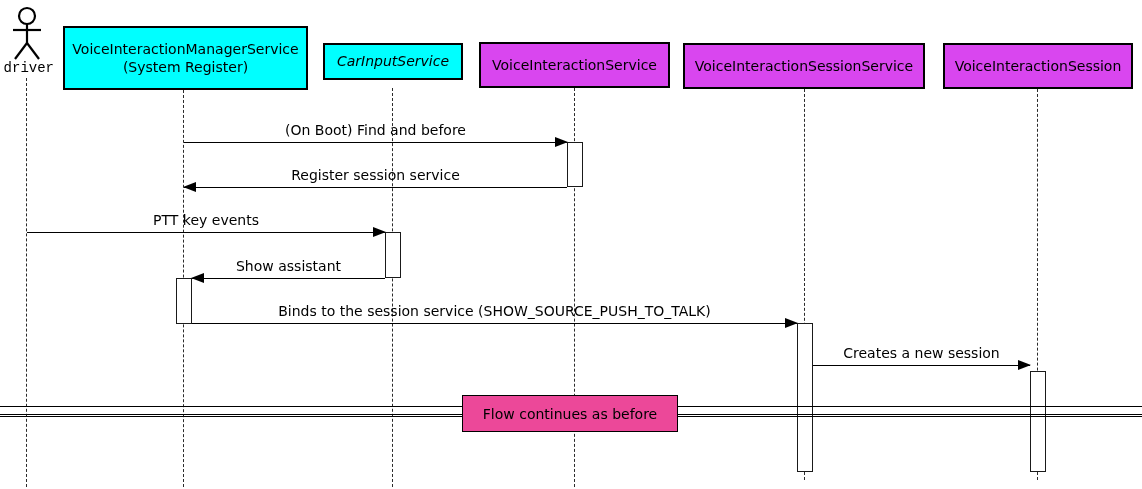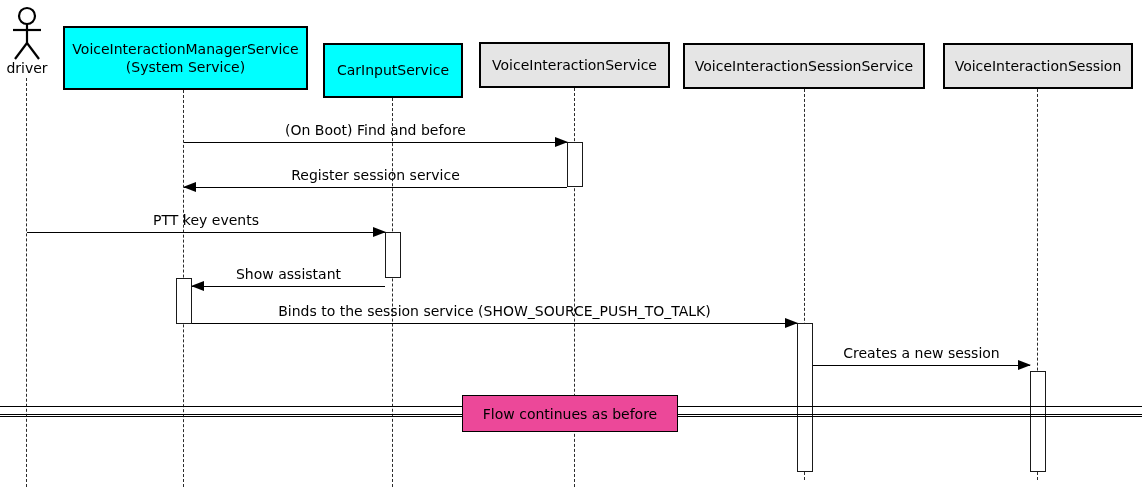--- a/index.html
+++ b/index.html
@@ -7,34 +7,34 @@
     position:relative;width:1142px;height:489px;background:#ffffff;overflow:hidden;
     font-family:"DejaVu Sans","Liberation Sans",sans-serif;font-size:14px;color:#000;
   }
   .lifeline{position:absolute;width:0;border-left:1.6px dashed #2b2b2b;z-index:1;}
   .pbox{
     position:absolute;z-index:5;border:2px solid #000;display:flex;flex-direction:column;
     align-items:center;justify-content:center;text-align:center;line-height:1.3;
     box-sizing:border-box;
   }
   .pbox.cyan{background:#00ffff;}
-  .pbox.green{background:#e5e5e5;}
+  .pbox.green{background:#d946ef;}
   .activation{position:absolute;width:16px;background:#ffffff;border:1.5px solid #1a1a1a;z-index:4;box-sizing:border-box;}
   .msg{position:absolute;height:20px;border-bottom:1.5px solid #000;z-index:5;}
   .msg .lbl{position:absolute;left:0;right:0;bottom:4px;text-align:center;white-space:nowrap;}
   .head-r{position:absolute;right:-1px;bottom:-5px;width:0;height:0;
     border-top:5px solid transparent;border-bottom:5px solid transparent;border-left:13px solid #000;}
   .head-l{position:absolute;left:-1px;bottom:-5px;width:0;height:0;
     border-top:5px solid transparent;border-bottom:5px solid transparent;border-right:13px solid #000;}
   .divider-band{position:absolute;left:0;right:0;top:406px;height:7px;
     border-top:1.5px solid #000;border-bottom:3px double #000;z-index:6;}
   .divider-box{position:absolute;left:462px;top:395px;width:216px;height:37px;background:#ec4899;
     border:1.5px solid #000;display:flex;align-items:center;justify-content:center;z-index:7;box-sizing:border-box;}
   .actor{position:absolute;left:9px;top:6px;z-index:5;}
-  .actor-label{position:absolute;left:0px;top:60px;width:54px;text-align:center;z-index:5;}
+  .actor-label{position:absolute;left:0px;top:60px;width:54px;text-align:right;z-index:5;font-family:Liberation Mono, monospace;}
 </style>
 </head>
 <body>
 
 <div class="diagram">
 
   <div class="lifeline" style="left:26px;top:78px;height:409px;"></div>
   <div class="lifeline" style="left:183px;top:90px;height:397px;"></div>
   <div class="lifeline" style="left:392px;top:88px;height:399px;"></div>
   <div class="lifeline" style="left:574px;top:88px;height:399px;"></div>
@@ -45,23 +45,23 @@
     <circle cx="18" cy="10" r="8" fill="#ffffff" stroke="#000" stroke-width="2.2"></circle>
     <line x1="18" y1="18" x2="18" y2="37" stroke="#000" stroke-width="2.2"></line>
     <line x1="4" y1="24" x2="32" y2="24" stroke="#000" stroke-width="2.2"></line>
     <line x1="18" y1="37" x2="6" y2="53" stroke="#000" stroke-width="2.2"></line>
     <line x1="18" y1="37" x2="30" y2="53" stroke="#000" stroke-width="2.2"></line>
   </svg>
   <div class="actor-label">driver</div>
 
   <div class="pbox cyan" style="left:63px;top:26px;width:245px;height:64px;">
     <span>VoiceInteractionManagerService</span>
-    <span>(System Service)</span>
+    <span>(System Register)</span>
   </div>
-  <div class="pbox cyan" style="left:323px;top:43px;width:140px;height:55px;">
+  <div class="pbox cyan" style="left:323px;top:43px;width:140px;height:37px;font-style:italic;">
     <span>CarInputService</span>
   </div>
   <div class="pbox green" style="left:479px;top:42px;width:191px;height:46px;">
     <span>VoiceInteractionService</span>
   </div>
   <div class="pbox green" style="left:683px;top:43px;width:242px;height:46px;">
     <span>VoiceInteractionSessionService</span>
   </div>
   <div class="pbox green" style="left:943px;top:43px;width:190px;height:46px;">
     <span>VoiceInteractionSession</span>
@@ -78,21 +78,21 @@
     <span class="head-r"></span>
   </div>
   <div class="msg" style="left:27px;top:212px;width:358px;">
     <span class="lbl">PTT key events</span>
     <span class="head-r"></span>
   </div>
   <div class="msg" style="left:184px;top:167px;width:383px;">
     <span class="lbl">Register session service</span>
     <span class="head-l"></span>
   </div>
-  <div class="msg" style="left:192px;top:258px;width:193px;margin-top:8px;">
+  <div class="msg" style="left:192px;top:258px;width:193px;">
     <span class="lbl">Show assistant</span>
     <span class="head-l"></span>
   </div>
   <div class="msg" style="left:192px;top:303px;width:605px;">
     <span class="lbl">Binds to the session service (SHOW_SOURCE_PUSH_TO_TALK)</span>
     <span class="head-r"></span>
   </div>
   <div class="msg" style="left:813px;top:345px;width:217px;">
     <span class="lbl">Creates a new session</span>
     <span class="head-r"></span>

